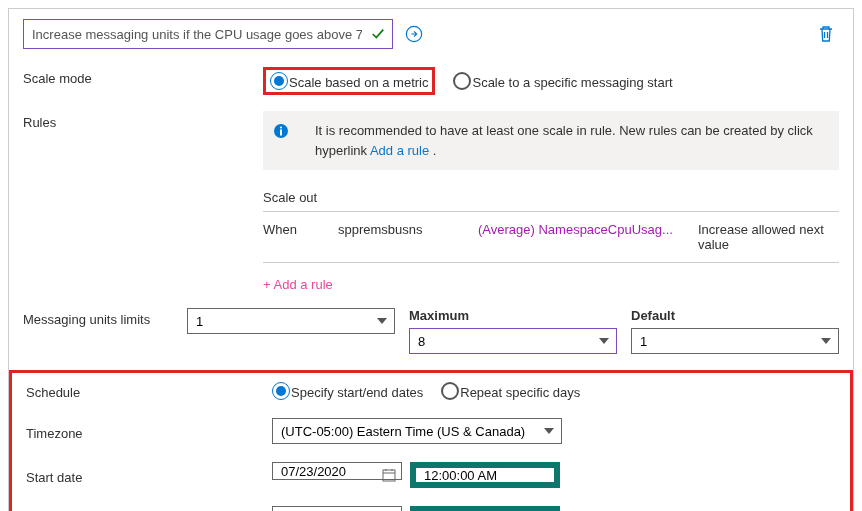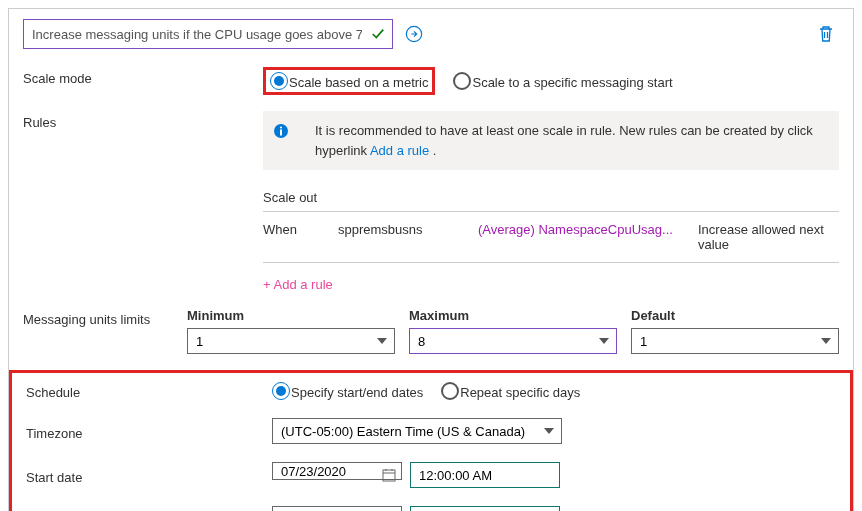--- a/index.html
+++ b/index.html
@@ -167,21 +167,21 @@
   .date-input {
     height: 18px;
     border: 1px solid #666;
     padding: 0 30px 0 8px;
     font-size:13px;
     width: 130px;
     background:#fff;
   }
   .time-input {
     height: 26px;
-    border: 1px solid #0f766e;
+    border: 6px solid #0f766e;
     padding: 0 8px;
     font-size:13px;
     width: 150px;
     background:#fff;
   }
   .cal-icon {
     position:absolute;
     right:6px; top:50%;
     transform:translateY(-50%);
     color:#666;
@@ -264,21 +264,20 @@
           <div class="add-rule">+ Add a rule</div>
         </div>
       </div>
     </div>
 
     <div class="row">
       <div class="row-label">Messaging units limits</div>
       <div class="row-body">
         <div class="limits-group">
           <div class="limit-item">
-            <span class="limit-label">Minimum</span>
             <span class="select-wrap"><input class="select" value="1" style=""></span>
           </div>
           <div class="limit-item">
             <span class="limit-label">Maximum</span>
             <span class="select-wrap"><input class="select max" value="8" style=""></span>
           </div>
           <div class="limit-item">
             <span class="limit-label">Default</span>
             <span class="select-wrap"><input class="select" value="1" style=""></span>
           </div>

